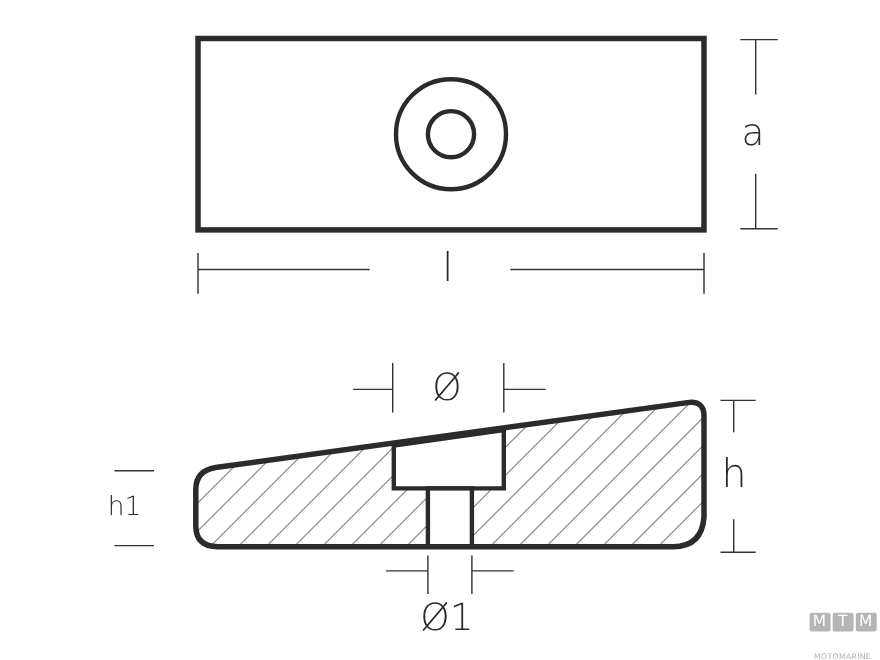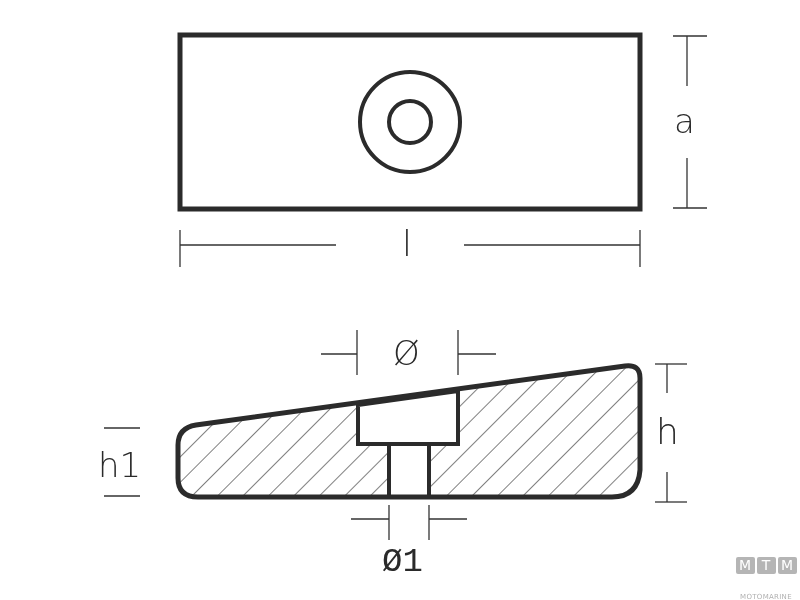--- a/index.html
+++ b/index.html
@@ -76,23 +76,23 @@
 
   <g stroke="#333" stroke-width="1.3">
     <line x1="104" y1="428" x2="140" y2="428"></line>
     <line x1="104" y1="496" x2="140" y2="496"></line>
   </g>
 </svg>
 
 <div class="lbl" style="left:674px; top:104px; font-size:34px;">a</div>
 <div class="lbl" style="left:402px; top:226px; font-size:36px;">l</div>
 <div class="lbl" style="left:393px; top:336px; font-size:34px;">Ø</div>
-<div class="lbl" style="left:382px; top:545px; font-size:34px;font-family:Liberation Mono, monospace;">Ø1</div>
+<div class="lbl" style="left:382px; top:545px; font-size:34px;">Ø1</div>
 <div class="lbl" style="left:656px; top:414px; font-size:36px;">h</div>
-<div class="lbl" style="left:98px; top:448px; font-size:34px;">h1</div>
+<div class="lbl" style="left:98px; top:448px; font-size:24px;">h1</div>
 
 <div class="logo">
   <div class="logo-boxes">
     <div class="logo-box">M</div>
     <div class="logo-box">T</div>
     <div class="logo-box">M</div>
   </div>
   <div class="logo-text">MOTOMARINE</div>
 </div>
 

